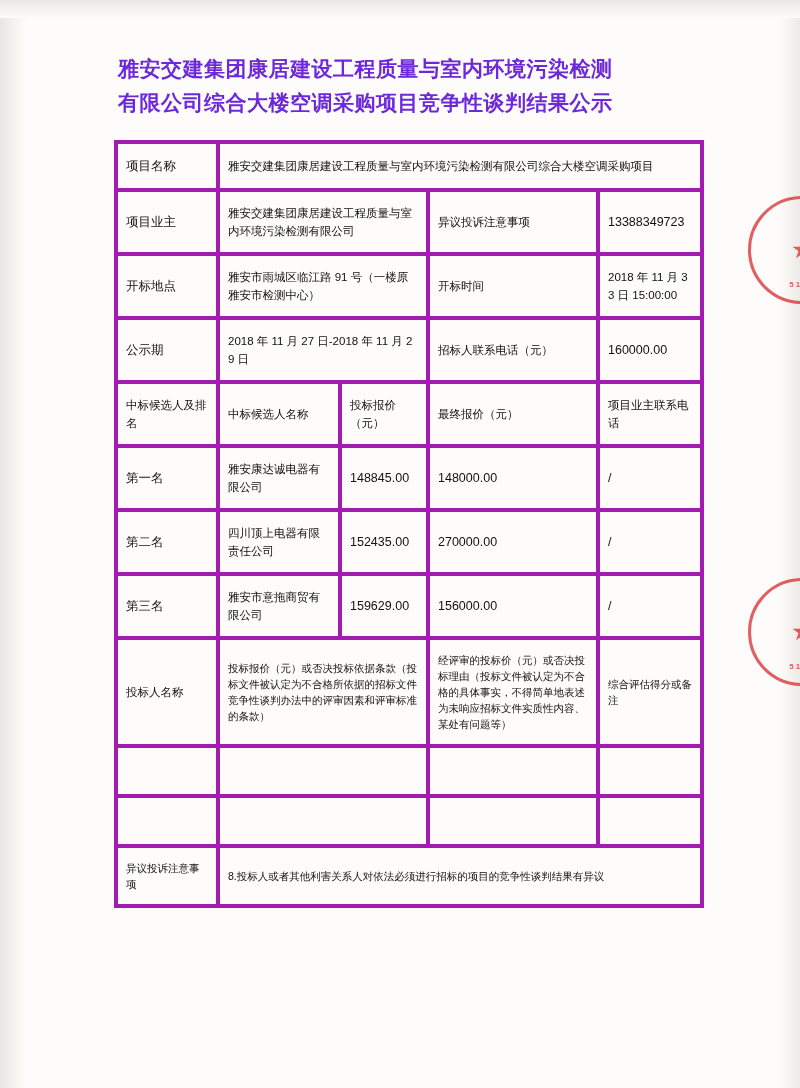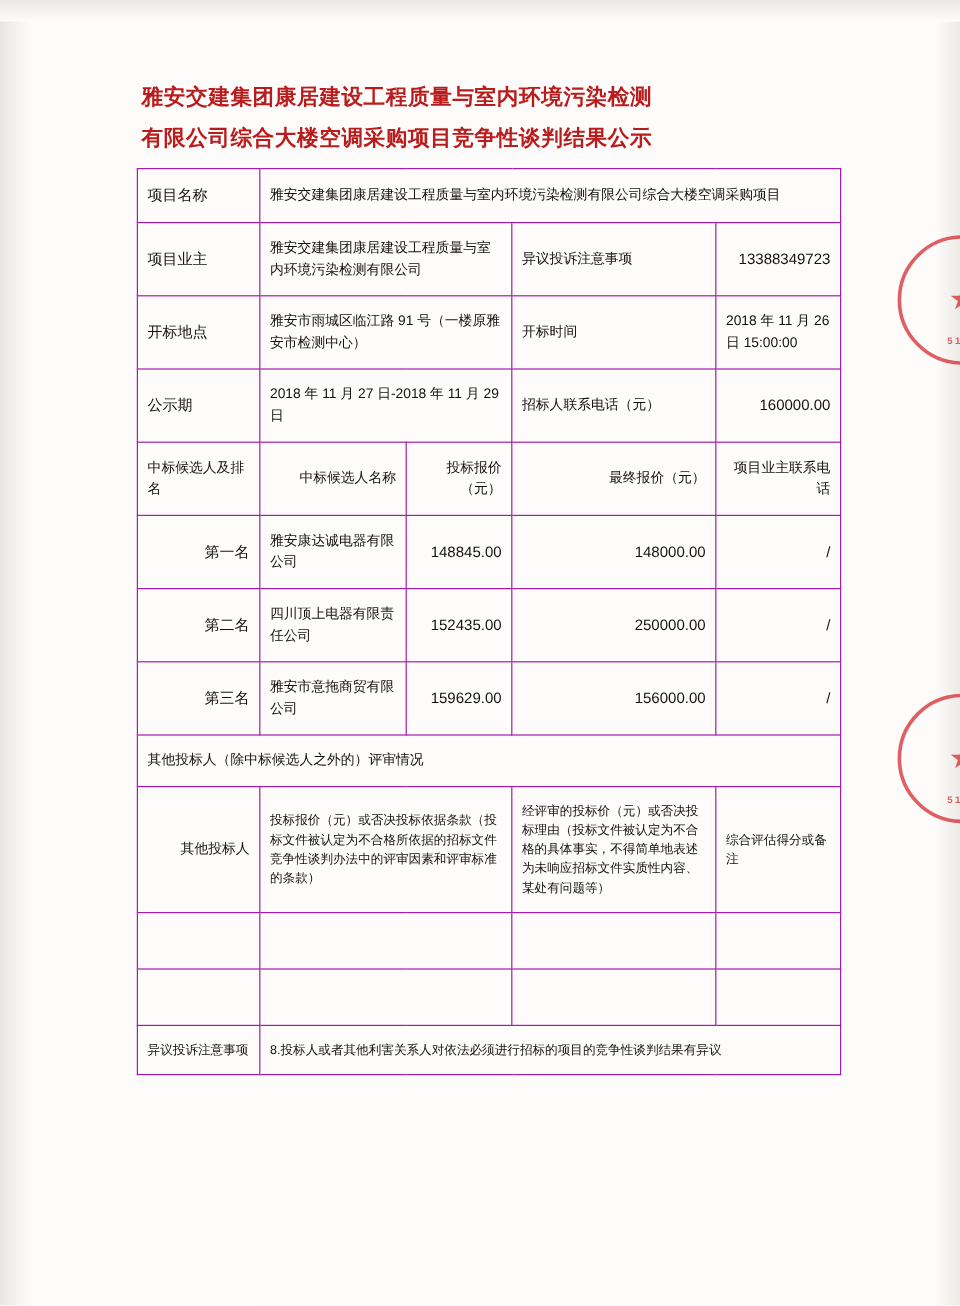--- a/index.html
+++ b/index.html
@@ -35,54 +35,53 @@
     position: absolute;
     left: 0; right: 0; top: 0; height: 18px;
     background: linear-gradient(to bottom, #eae8e3, #fdfcfa);
   }
 
   .doc-title {
     position: absolute;
     left: 118px;
     top: 52px;
     width: 600px;
-    font-size: 18px;
+    font-size: 21px;
     font-weight: bold;
     line-height: 34px;
     letter-spacing: 0.5px;
-    color: #b91c1c;
-    margin-top: 12px;
+    color: #6d28d9;
   }
   .doc-title .line {
     display: block;
     white-space: nowrap;
   }
 
   table.main {
     position: absolute;
     left: 114px;
     top: 140px;
     width: 586px;
     border-collapse: collapse;
     table-layout: fixed;
     font-size: 12.5px;
     line-height: 20px;
   }
   table.main td {
-    border: 1px solid #a21caf;
+    border: 4px solid #a21caf;
     padding: 12px 8px;
     vertical-align: middle;
     word-break: break-all;
   }
   .c-label {
     text-align: left;
     padding-left: 12px;
   }
   .c-center {
-    text-align: right;
+    text-align: left;
   }
   .small {
     font-size: 11.5px;
     line-height: 18px;
   }
   .tiny {
     font-size: 10.5px;
     line-height: 16px;
   }
   .empty-row td {
@@ -161,21 +160,21 @@
         <td colspan="2" class="c-label small">异议投诉注意事项</td>
         <td class="c-center">13388349723</td>
       </tr>
 
 
 
       <tr>
         <td class="c-label">开标地点</td>
         <td colspan="2" class="c-label small">雅安市雨城区临江路 91 号（一楼原雅安市检测中心）</td>
         <td colspan="2" class="c-label small">开标时间</td>
-        <td class="c-label small">2018 年 11 月 26 日 15:00:00</td>
+        <td class="c-label small">2018 年 11 月 33 日 15:00:00</td>
       </tr>
 
       <tr>
         <td class="c-label">公示期</td>
         <td colspan="2" class="c-label small">2018 年 11 月 27 日-2018 年 11 月 29 日</td>
         <td colspan="2" class="c-label small">招标人联系电话（元）</td>
         <td class="c-center">160000.00</td>
       </tr>
 
       <tr>
@@ -191,38 +190,35 @@
         <td class="c-label small">雅安康达诚电器有限公司</td>
         <td class="c-center">148845.00</td>
         <td colspan="2" class="c-center">148000.00</td>
         <td class="c-center">/</td>
       </tr>
 
       <tr>
         <td class="c-center">第二名</td>
         <td class="c-label small">四川顶上电器有限责任公司</td>
         <td class="c-center">152435.00</td>
-        <td colspan="2" class="c-center">250000.00</td>
+        <td colspan="2" class="c-center">270000.00</td>
         <td class="c-center">/</td>
       </tr>
 
       <tr>
         <td class="c-center">第三名</td>
         <td class="c-label small">雅安市意拖商贸有限公司</td>
         <td class="c-center">159629.00</td>
         <td colspan="2" class="c-center">156000.00</td>
         <td class="c-center">/</td>
       </tr>
 
-      <tr>
-        <td colspan="6" class="c-label small">其他投标人（除中标候选人之外的）评审情况</td>
-      </tr>
-
-      <tr>
-        <td class="c-center small">其他投标人</td>
+
+      <tr>
+        <td class="c-center small">投标人名称</td>
         <td colspan="2" class="c-label tiny">投标报价（元）或否决投标依据条款（投标文件被认定为不合格所依据的招标文件竞争性谈判办法中的评审因素和评审标准的条款）</td>
         <td colspan="2" class="c-label tiny">经评审的投标价（元）或否决投标理由（投标文件被认定为不合格的具体事实，不得简单地表述为未响应招标文件实质性内容、某处有问题等）</td>
         <td class="c-label tiny" style="width:60px">综合评估得分或备注</td>
       </tr>
 
       <tr class="empty-row">
         <td></td>
         <td colspan="2"></td>
         <td colspan="2"></td>
         <td></td>

